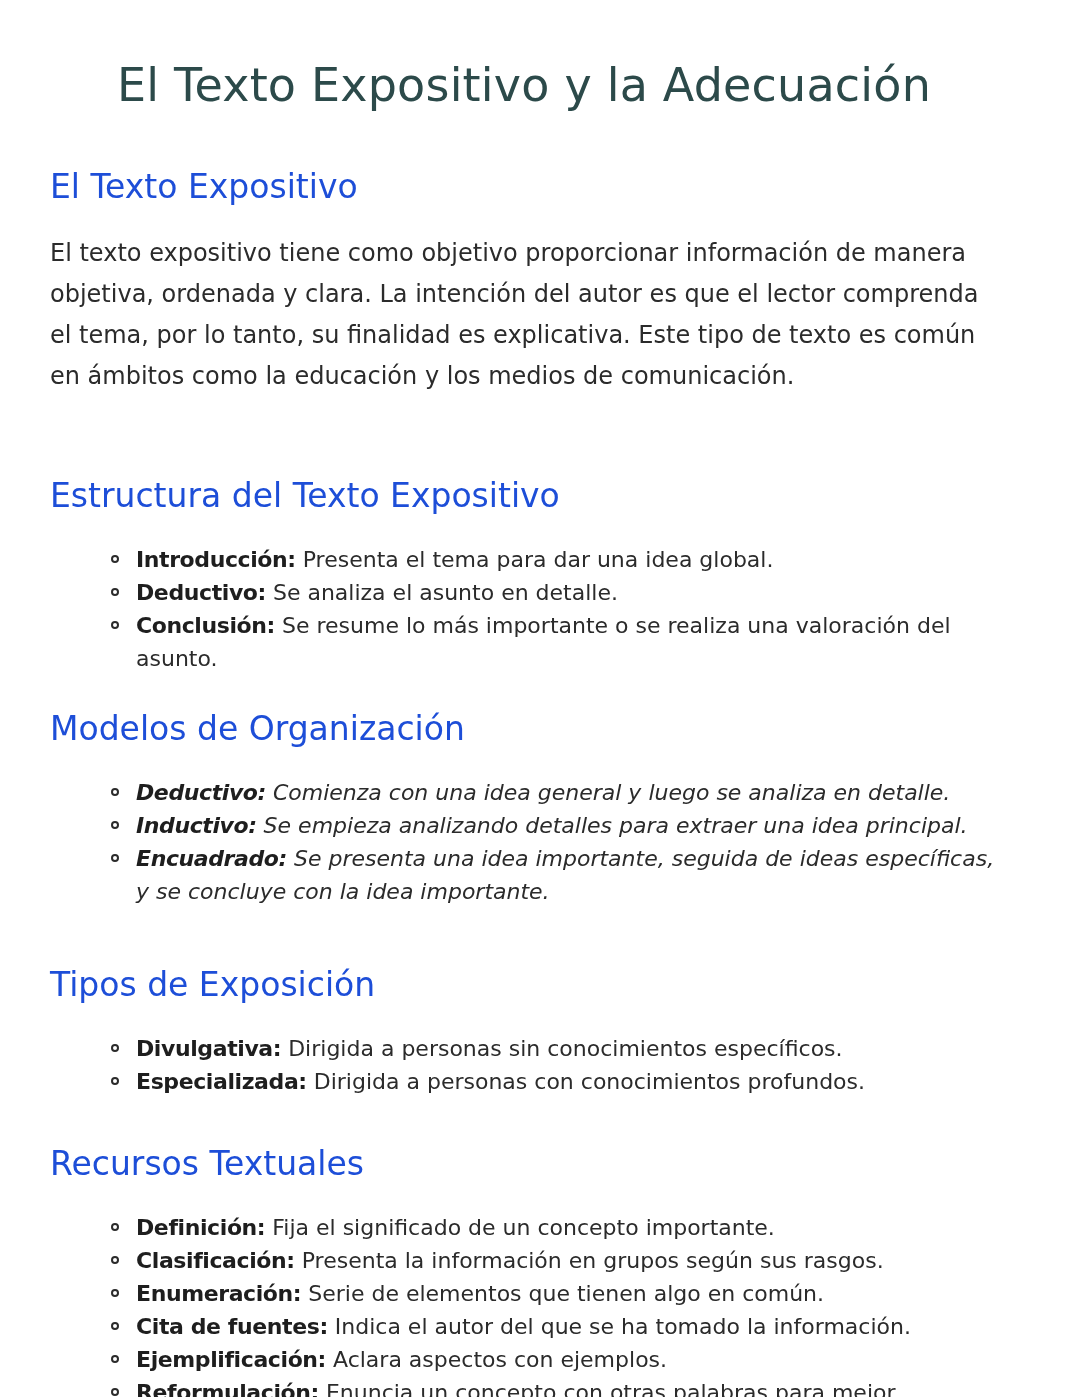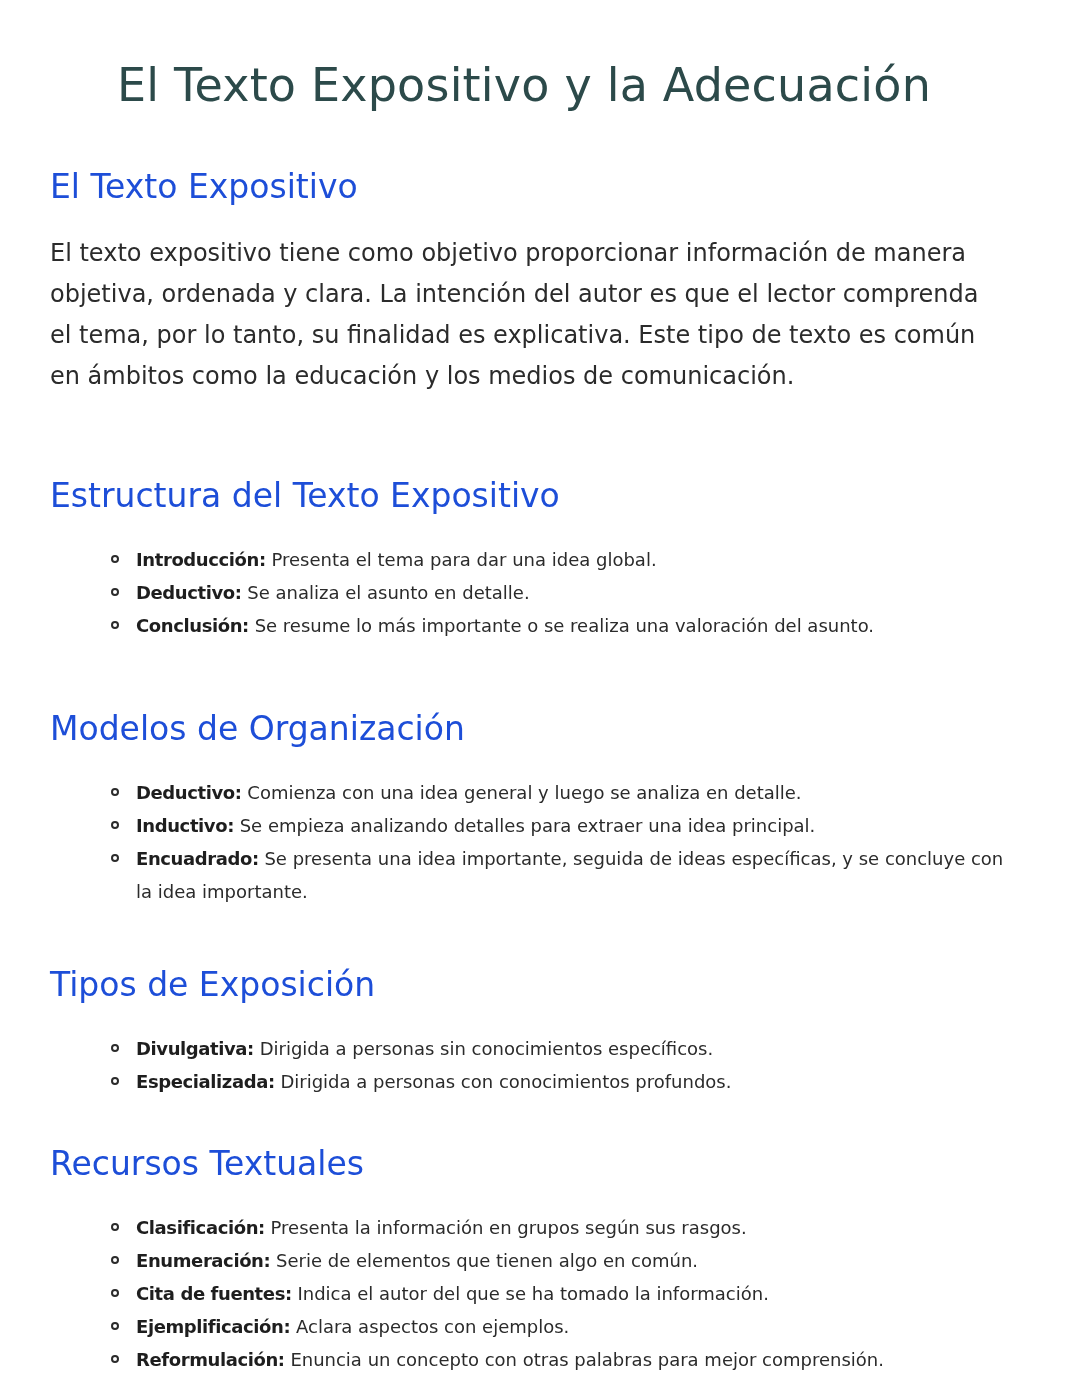--- a/index.html
+++ b/index.html
@@ -53,21 +53,21 @@
       margin-top: 34px;
     }
     ul {
       list-style: none;
       margin: 0;
       padding: 0;
     }
     li {
       position: relative;
       padding-left: 86px;
-      font-size: 18px;
+      font-size: 22px;
       line-height: 33px;
       color: #2b2b2b;
     }
     li .bullet {
       position: absolute;
       left: 61px;
       top: 12px;
       width: 8px;
       height: 8px;
       border: 2px solid #2b2b2b;
@@ -94,38 +94,39 @@
     <h2>Estructura del Texto Expositivo</h2>
     <ul style="margin-top:26px;">
       <li><span class="bullet"></span><b>Introducción:</b><span> Presenta el tema para dar una idea global.</span></li>
       <li><span class="bullet"></span><b>Deductivo:</b><span> Se analiza el asunto en detalle.</span></li>
       <li><span class="bullet"></span><b>Conclusión:</b><span> Se resume lo más importante o se realiza una valoración del asunto.</span></li>
     </ul>
   </div>
 
   <div class="section" style="top:674px;">
     <h2>Modelos de Organización</h2>
-    <ul style="margin-top:26px;">
+    <ul style="margin-top:26px;font-style:italic;">
       <li><span class="bullet"></span><b>Deductivo:</b><span> Comienza con una idea general y luego se analiza en detalle.</span></li>
       <li><span class="bullet"></span><b>Inductivo:</b><span> Se empieza analizando detalles para extraer una idea principal.</span></li>
       <li><span class="bullet"></span><b>Encuadrado:</b><span> Se presenta una idea importante, seguida de ideas específicas, y se concluye con la idea importante.</span></li>
     </ul>
   </div>
 
   <div class="section" style="top:930px;">
     <h2>Tipos de Exposición</h2>
     <ul style="margin-top:26px;">
       <li><span class="bullet"></span><b>Divulgativa:</b><span> Dirigida a personas sin conocimientos específicos.</span></li>
       <li><span class="bullet"></span><b>Especializada:</b><span> Dirigida a personas con conocimientos profundos.</span></li>
     </ul>
   </div>
 
   <div class="section" style="top:1109px;">
     <h2>Recursos Textuales</h2>
     <ul style="margin-top:26px;">
+      <li><span class="bullet"></span><b>Definición:</b><span> Fija el significado de un concepto importante.</span></li>
       <li><span class="bullet"></span><b>Clasificación:</b><span> Presenta la información en grupos según sus rasgos.</span></li>
       <li><span class="bullet"></span><b>Enumeración:</b><span> Serie de elementos que tienen algo en común.</span></li>
       <li><span class="bullet"></span><b>Cita de fuentes:</b><span> Indica el autor del que se ha tomado la información.</span></li>
       <li><span class="bullet"></span><b>Ejemplificación:</b><span> Aclara aspectos con ejemplos.</span></li>
       <li><span class="bullet"></span><b>Reformulación:</b><span> Enuncia un concepto con otras palabras para mejor comprensión.</span></li>
     </ul>
   </div>
 
 </div>
 

